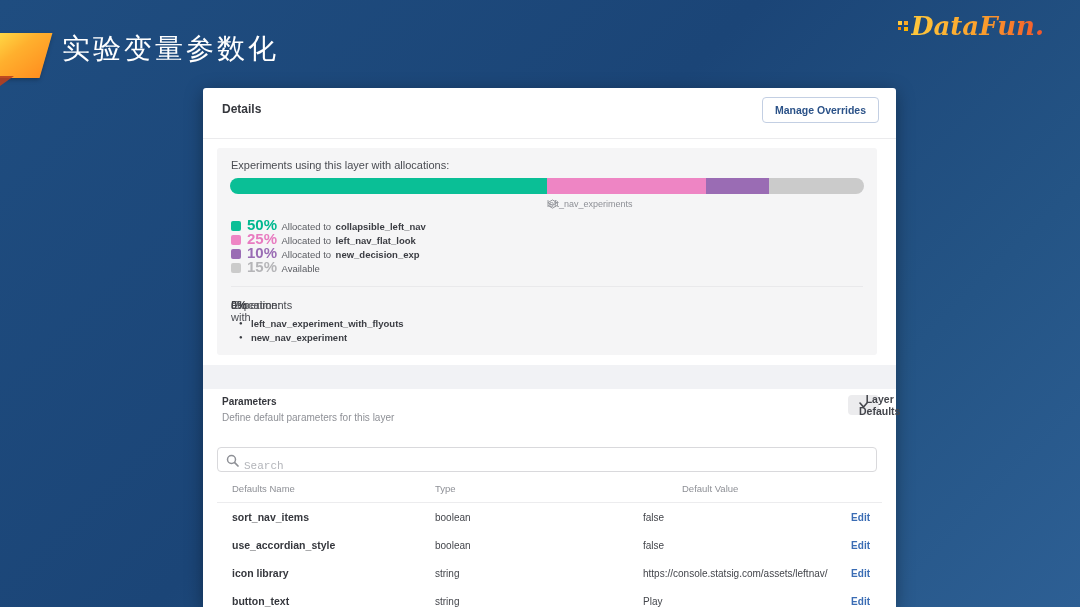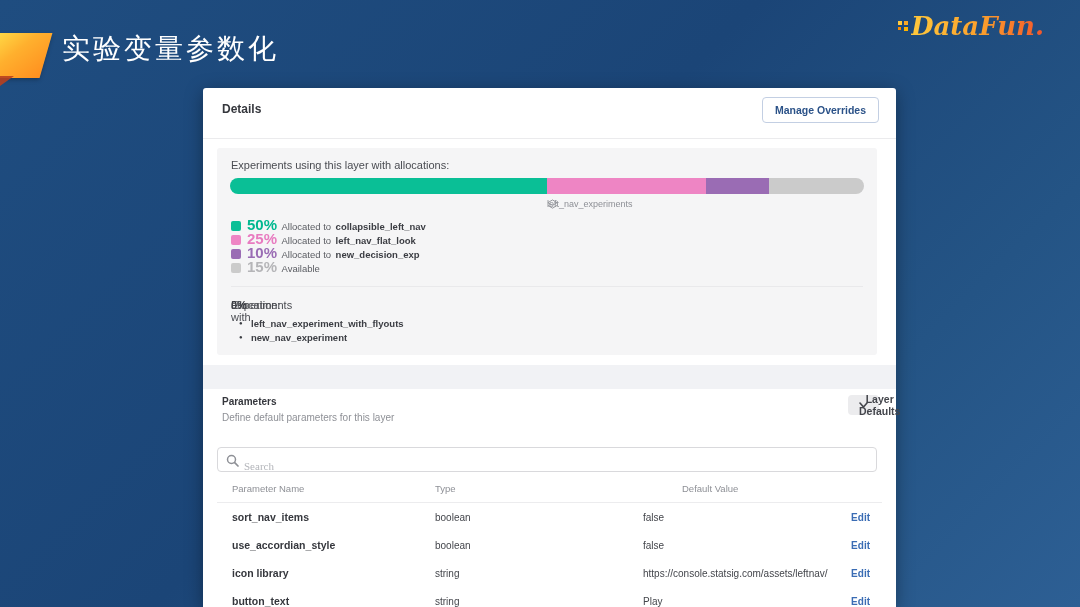--- a/index.html
+++ b/index.html
@@ -76,21 +76,21 @@
   .params-subheading{left:19px;top:324px;font-size:10px;color:#8e9096;}
   .layer-defaults{right:17px;top:307px;background:#ececee;border:none;border-radius:4px;
     padding:7px 11px;font-size:10.5px;font-weight:bold;color:#44464c;cursor:pointer;
     font-family:"Liberation Sans", sans-serif;display:flex;align-items:center;gap:6px;position:absolute;}
   .layer-defaults svg{position:relative;}
 
   .search-box{left:14px;top:359px;width:660px;height:25px;border:1px solid #d9d9dc;border-radius:4px;
     background:#fff;}
   .search-box svg{left:8px;top:6px;}
   .search-input{left:26px;top:1px;width:620px;height:33px;border:none;outline:none;
-    font-size:11px;color:#44464c;font-family:Liberation Serif, serif;background:transparent;}
+    font-size:11px;color:#44464c;font-family:Liberation Mono, monospace;background:transparent;}
   .search-input::placeholder{color:#b3b5ba;}
 
   .col-head{font-size:9.5px;color:#8e9096;top:395px;}
   .col-name{left:29px;}
   .col-type{left:232px;}
   .col-value{left:456px;margin-left:23px;}
   .table-divider{left:14px;right:14px;top:414px;height:1px;background:#ececee;}
 
   .t-row{left:14px;width:660px;height:28px;}
   .t-row .cell{position:absolute;top:50%;transform:translateY(-50%);font-size:10px;color:#44464c;}
@@ -183,21 +183,21 @@
   </button>
 
   <div class="search-box">
     <svg width="13" height="13" viewBox="0 0 13 13">
         <circle cx="5.5" cy="5.5" r="4" fill="none" stroke="#8e9096" stroke-width="1.5"></circle>
         <line x1="8.7" y1="8.7" x2="12" y2="12" stroke="#8e9096" stroke-width="1.7" stroke-linecap="round"></line>
       </svg>
     <input class="search-input" type="text" placeholder="Search" style="">
   </div>
 
-  <div class="col-head col-name">Parameter Name</div>
+  <div class="col-head col-name">Defaults Name</div>
   <div class="col-head col-type">Type</div>
   <div class="col-head col-value">Default Value</div>
   <div class="table-divider"></div>
 
   <div class="t-row row-0">
     <span class="cell cell-name">sort_nav_items</span>
     <span class="cell cell-type">boolean</span>
     <span class="cell cell-value">false</span>
     <span class="cell cell-edit">Edit</span>
   </div>

